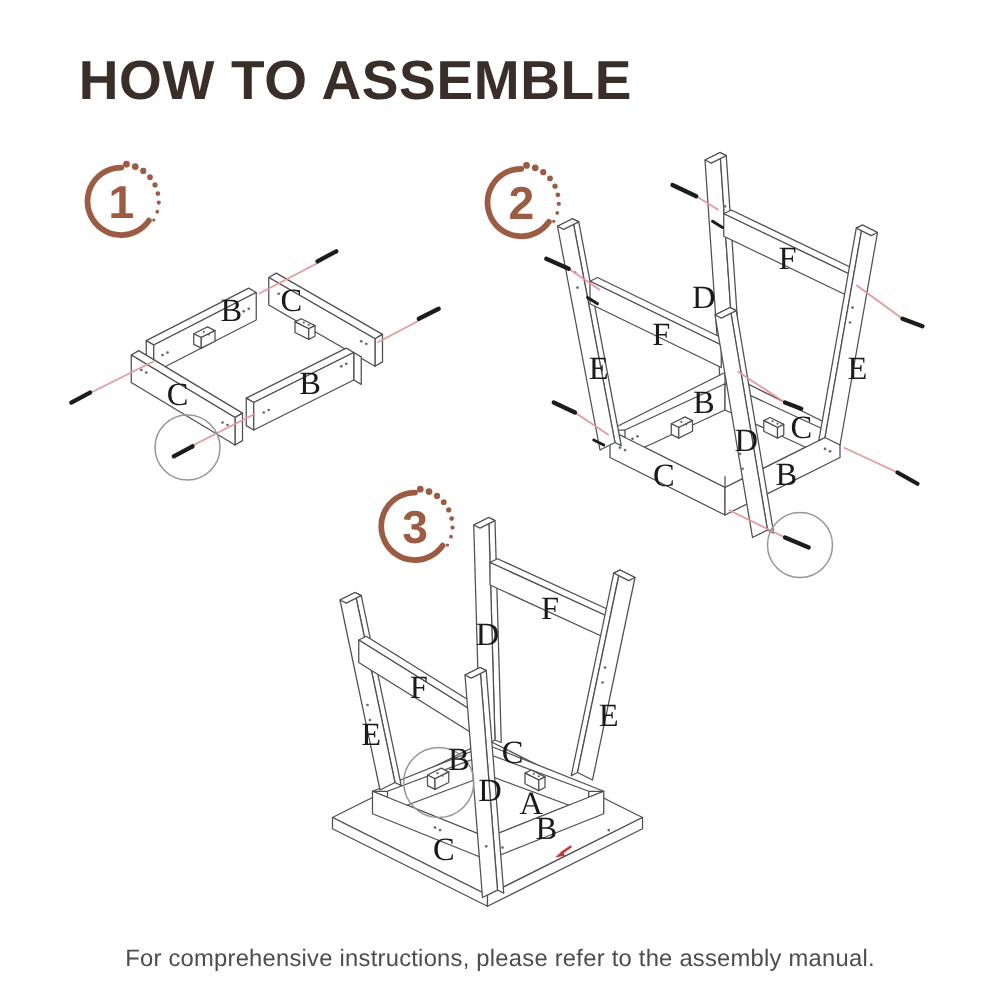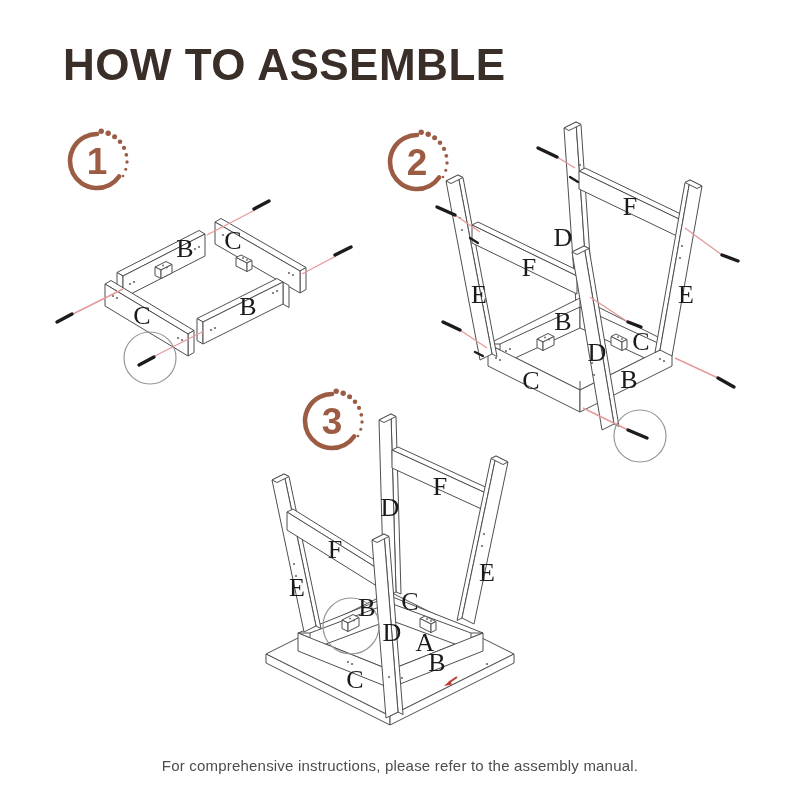--- a/index.html
+++ b/index.html
@@ -21,21 +21,21 @@
   .mag { fill:none; stroke:#979797; stroke-width:1.2; }
   .red { fill:none; stroke:var(--red); stroke-width:1.4; }
   .scr { fill:none; stroke:var(--screw); stroke-width:3.4; stroke-linecap:round; }
   .scr2{ fill:none; stroke:var(--screw); stroke-width:2.3; stroke-linecap:round; }
   .hole{ fill:#6a6a6a; }
   .lbl { font-family:"Liberation Serif",serif; font-size:26px; fill:var(--label); text-anchor:middle; }
   .arrow-ln { stroke:var(--arrow); stroke-width:2; fill:none; }
   .arrow-hd { fill:var(--arrow); }
 
   .footer { position:absolute; left:0; top:757px; width:800px; text-align:center;
-            font-size:15px; color:var(--footer); letter-spacing:.2px; }
+            font-size:19px; color:var(--footer); letter-spacing:.2px; }
 </style>
 </head>
 <body>
 
 <div class="page">
 
   <h1 class="title">HOW TO ASSEMBLE</h1>
 
   <div class="badge" style="left:59px;top:123px;">
     <svg width="76" height="76" viewBox="0 0 76 76">

